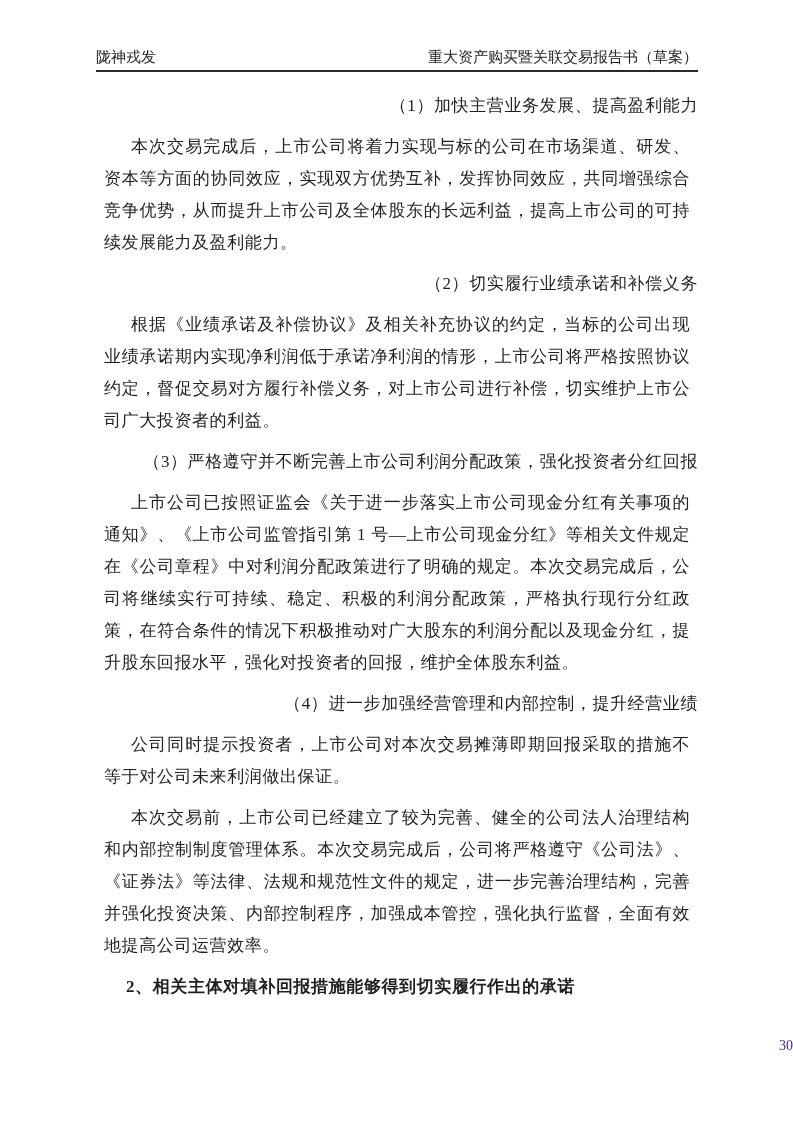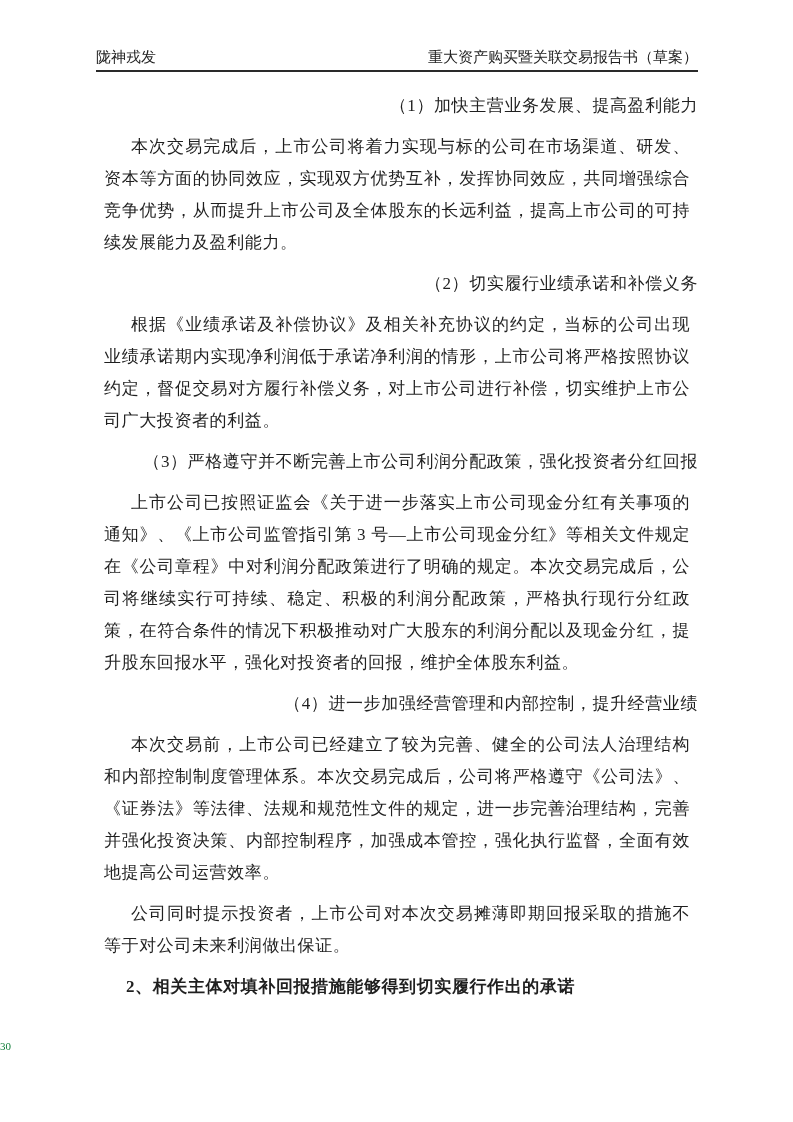--- a/index.html
+++ b/index.html
@@ -60,47 +60,47 @@
     text-indent: 30px;
     margin: 4px 0 9px 0;
     font-weight: bold;
     text-align: left;
   }
   .page-footer {
     position: absolute;
     top: 1036px;
     left: 0;
     width: 793px;
-    text-align: left;
-    font-size: 11px;
+    text-align: right;
+    font-size: 14px;
     line-height: 20px;
-    color: #15803d;
+    color: #4c1d95;
   }
 </style>
 </head>
 <body>
 
 <div class="page">
 
   <div class="page-header">
     <span class="hdr-left">陇神戎发</span>
     <span class="hdr-right">重大资产购买暨关联交易报告书（草案）</span>
   </div>
 
   <div class="doc-body">
 
   <div class="block-heading">（1）加快主营业务发展、提高盈利能力</div>
       <div class="block-paragraph">本次交易完成后，上市公司将着力实现与标的公司在市场渠道、研发、资本等方面的协同效应，实现双方优势互补，发挥协同效应，共同增强综合竞争优势，从而提升上市公司及全体股东的长远利益，提高上市公司的可持续发展能力及盈利能力。</div>
       <div class="block-heading">（2）切实履行业绩承诺和补偿义务</div>
       <div class="block-paragraph">根据《业绩承诺及补偿协议》及相关补充协议的约定，当标的公司出现业绩承诺期内实现净利润低于承诺净利润的情形，上市公司将严格按照协议约定，督促交易对方履行补偿义务，对上市公司进行补偿，切实维护上市公司广大投资者的利益。</div>
       <div class="block-heading">（3）严格遵守并不断完善上市公司利润分配政策，强化投资者分红回报</div>
-      <div class="block-paragraph">上市公司已按照证监会《关于进一步落实上市公司现金分红有关事项的通知》、《上市公司监管指引第 3 号—上市公司现金分红》等相关文件规定在《公司章程》中对利润分配政策进行了明确的规定。本次交易完成后，公司将继续实行可持续、稳定、积极的利润分配政策，严格执行现行分红政策，在符合条件的情况下积极推动对广大股东的利润分配以及现金分红，提升股东回报水平，强化对投资者的回报，维护全体股东利益。</div>
+      <div class="block-paragraph">上市公司已按照证监会《关于进一步落实上市公司现金分红有关事项的通知》、《上市公司监管指引第 1 号—上市公司现金分红》等相关文件规定在《公司章程》中对利润分配政策进行了明确的规定。本次交易完成后，公司将继续实行可持续、稳定、积极的利润分配政策，严格执行现行分红政策，在符合条件的情况下积极推动对广大股东的利润分配以及现金分红，提升股东回报水平，强化对投资者的回报，维护全体股东利益。</div>
       <div class="block-heading">（4）进一步加强经营管理和内部控制，提升经营业绩</div>
+      <div class="block-paragraph">公司同时提示投资者，上市公司对本次交易摊薄即期回报采取的措施不等于对公司未来利润做出保证。</div>
       <div class="block-paragraph">本次交易前，上市公司已经建立了较为完善、健全的公司法人治理结构和内部控制制度管理体系。本次交易完成后，公司将严格遵守《公司法》、《证券法》等法律、法规和规范性文件的规定，进一步完善治理结构，完善并强化投资决策、内部控制程序，加强成本管控，强化执行监督，全面有效地提高公司运营效率。</div>
-      <div class="block-paragraph">公司同时提示投资者，上市公司对本次交易摊薄即期回报采取的措施不等于对公司未来利润做出保证。</div>
       <div class="block-subheading">2、相关主体对填补回报措施能够得到切实履行作出的承诺</div>
     </div>
 
   <div class="page-footer">
     <span>30</span>
   </div>
 
 </div>
 
 </body></html>

